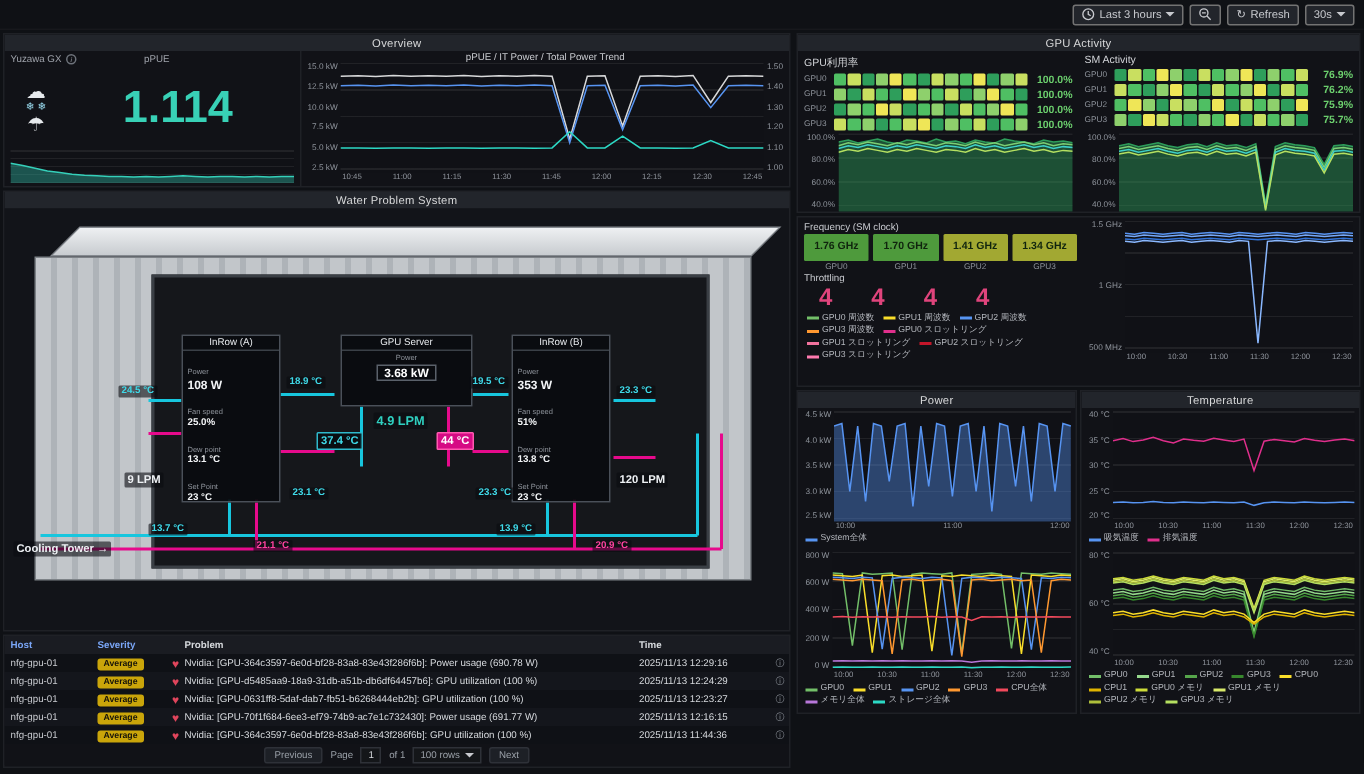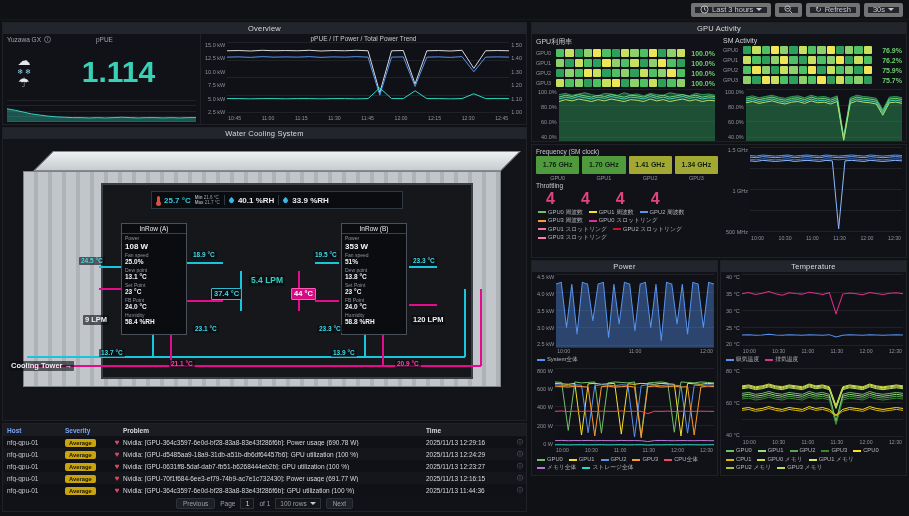--- a/index.html
+++ b/index.html
@@ -1,20 +1,20 @@
 <!DOCTYPE html>
 <html><head>
 <meta charset="utf-8">
 <style>
 *{box-sizing:border-box;margin:0;padding:0}
 html,body{width:909px;height:516px;background:#0b0c0e;font-family:"Liberation Sans","DejaVu Sans",sans-serif;color:#c7c9ce;overflow:hidden}
 .app{position:absolute;inset:0;width:909px;height:516px;background:#0f1115}
 
 .topbar{position:absolute;top:0;left:0;right:0;height:20px;background:#0f1115;display:flex;justify-content:flex-end;align-items:center;gap:4px;padding:0 6px;border-bottom:1px solid #17181c}
-.tb-btn{display:inline-flex;align-items:center;gap:3px;background:#22252b;border:4px solid #737373;color:#c7c9ce;font-size:7.5px;height:14px;padding:0 5px;border-radius:2px;font-family:inherit;cursor:pointer}
+.tb-btn{display:inline-flex;align-items:center;gap:3px;background:#22252b;border:1px solid #737373;color:#c7c9ce;font-size:7.5px;height:14px;padding:0 5px;border-radius:2px;font-family:inherit;cursor:pointer}
 .caret{width:0;height:0;border-left:3px solid transparent;border-right:3px solid transparent;border-top:3px solid #c7c9ce;display:inline-block}
 
 .left-col{position:absolute;left:2px;top:22px;width:525px;height:492px}
 .right-col{position:absolute;left:531px;top:22px;width:376px;height:492px}
 .panel{background:#111217;border:1px solid #1f2126;margin-bottom:2px;position:relative;overflow:hidden}
 .panel-h{height:11px;background:#22252b;font-size:7.5px;color:#d8d9da;text-align:center;line-height:11px;letter-spacing:.2px;cursor:pointer}
 
 .ov-body{display:flex;height:90px}
 .ov-stat{width:198px;border-right:1px solid #1f2126;position:relative;padding:2px 4px;display:flex;flex-direction:column}
 .ov-labels{display:flex;gap:3px;font-size:6.5px;color:#9fa3ab;align-items:center}
@@ -79,21 +79,21 @@
 .sensor{position:absolute;left:148px;top:52px;width:252px;height:18px;background:rgba(8,10,14,.85);border:1px solid #2b3a46;display:flex;align-items:center;gap:4px;padding:0 5px;font-size:6px;color:#cfd3d8}
 .sensor .t-val{color:#39c7d8;font-size:8px;font-weight:bold}
 .sensor .minmax{display:flex;flex-direction:column;font-size:4.5px;color:#9aa0a8;line-height:1.2}
 .sensor .rh-val{color:#e8ecf0;font-size:8px;font-weight:bold}
 .sensor .sep{width:1px;height:10px;background:#2e3a44}
 .drop{width:5px;height:5px;background:#3fb6e0;border-radius:50% 0 50% 50%;transform:rotate(-45deg);display:inline-block}
 .thermo{width:3px;height:9px;background:#d94f43;border-radius:2px;position:relative;display:inline-block}
 .thermo:after{content:"";position:absolute;bottom:-1px;left:-1px;width:5px;height:5px;background:#d94f43;border-radius:50%}
 .equip{position:absolute;background:rgba(10,12,15,.92);border:1px solid #4a5059;color:#dfe3e7;overflow:hidden}
 .equip-title{font-size:6.5px;text-align:center;border-bottom:1px solid #3a4047;padding:1px 0;color:#e8ebee}
-.kv-item{padding:0 3px;margin-top:2px}
+.kv-item{padding:0 3px;margin-top:12px}
 .kv-k{font-size:5px;color:#8e939b;line-height:1.1}
 .kv-v{font-size:6.5px;color:#f2f4f6;font-weight:bold;line-height:1.15}
 .kv-item:first-child .kv-v{font-size:8px}
 .plabel{font-size:5px;color:#8e939b;text-align:center;margin-top:2px}
 .power-box{margin:1px auto 2px;border:1px solid #5a616a;padding:0 4px;font-size:8px;font-weight:bold;text-align:center;width:fit-content;color:#fff}
 .chip{position:absolute;font-size:6.5px;font-weight:bold;line-height:1.3;padding:0 2px;background:rgba(10,12,16,.6);border-radius:1px;white-space:nowrap}
 .chip.cyan{color:#3fd9e8}
 .chip.pink{color:#ff43a1}
 .chip.white{color:#eef1f4;font-size:7.5px}
 .chip.teal-big{color:#2fd0c0;font-size:8.5px}
@@ -217,21 +217,21 @@
                   <span>1.10</span>
                   <span>1.00</span>
                 </div>
               </div>
             </div>
         </div>
       </div>
     </section>
 
     <section class="panel water">
-      <div class="panel-h">Water Cooling System</div>
+      <div class="panel-h">Water Problem System</div>
       <div class="water-body">
         <div class="ct-top"></div>
         <div class="ct-body"></div>
         <div class="ct-inner"></div>
 
         <svg class="pipes" width="527" height="281" viewBox="0 0 527 281">
           <g stroke="#17c6de" stroke-width="2" fill="none">
             <path d="M24 218 H462"></path>
               <path d="M150 218 V194"></path>
               <path d="M362 218 V194"></path>
@@ -248,34 +248,20 @@
               <path d="M380 227 V194"></path>
               <path d="M478 227 V150"></path>
             <path d="M296 132 V172"></path>
               <path d="M184 162 H220"></path>
               <path d="M312 162 H336"></path>
             <path d="M96 150 H118"></path>
               <path d="M434 166 H406"></path>
           </g>
         </svg>
 
-        <div class="sensor">
-          <span class="thermo"></span>
-          <span class="t-val">25.7 °C</span>
-          <span class="minmax">
-            <span><b>Min</b> <span>21.6 °C</span></span>
-            <span><b>Max</b> <span>21.7 °C</span></span>
-          </span>
-          <span class="sep"></span>
-          <span class="drop"></span>
-          <span class="rh-val">40.1 %RH</span>
-          <span class="sep"></span>
-          <span class="drop"></span>
-          <span class="rh-val">33.9 %RH</span>
-        </div>
 
         <div class="equip" style="left:118px;top:84px;width:66px;height:112px">
           <div class="equip-title">InRow (A)</div>
           <div>
               <div class="kv-item">
                 <div class="kv-k">Power</div>
                 <div class="kv-v">108 W</div>
               </div>
               <div class="kv-item">
                 <div class="kv-k">Fan speed</div>
@@ -293,20 +279,25 @@
                 <div class="kv-k">FB Point</div>
                 <div class="kv-v">24.0 °C</div>
               </div>
               <div class="kv-item">
                 <div class="kv-k">Humidity</div>
                 <div class="kv-v">58.4 %RH</div>
               </div>
             </div>
         </div>
 
+        <div class="equip" style="left:224px;top:84px;width:88px;height:48px">
+          <div class="equip-title">GPU Server</div>
+          <div class="plabel">Power</div>
+          <div class="power-box">3.68 kW</div>
+        </div>
 
 
         <div class="equip" style="left:338px;top:84px;width:66px;height:112px">
           <div class="equip-title">InRow (B)</div>
           <div>
               <div class="kv-item">
                 <div class="kv-k">Power</div>
                 <div class="kv-v">353 W</div>
               </div>
               <div class="kv-item">
@@ -325,21 +316,21 @@
                 <div class="kv-k">FB Point</div>
                 <div class="kv-v">24.0 °C</div>
               </div>
               <div class="kv-item">
                 <div class="kv-k">Humidity</div>
                 <div class="kv-v">58.8 %RH</div>
               </div>
             </div>
         </div>
 
-        <span class="chip teal-big" style="left:246px;top:136px">5.4 LPM</span>
+        <span class="chip teal-big" style="left:246px;top:136px">4.9 LPM</span>
         <span class="chip boxed-cyan" style="left:208px;top:149px">37.4 °C</span>
         <span class="chip boxed-pink" style="left:288px;top:149px">44 °C</span>
         <span class="chip white" style="left:80px;top:176px">9 LPM</span>
         <span class="chip white" style="left:408px;top:176px">120 LPM</span>
         <span class="chip cyan" style="left:76px;top:118px">24.5 °C</span>
         <span class="chip cyan" style="left:188px;top:112px">18.9 °C</span>
         <span class="chip cyan" style="left:310px;top:112px">19.5 °C</span>
         <span class="chip cyan" style="left:408px;top:118px">23.3 °C</span>
         <span class="chip cyan" style="left:190px;top:186px">23.1 °C</span>
         <span class="chip cyan" style="left:314px;top:186px">23.3 °C</span>

